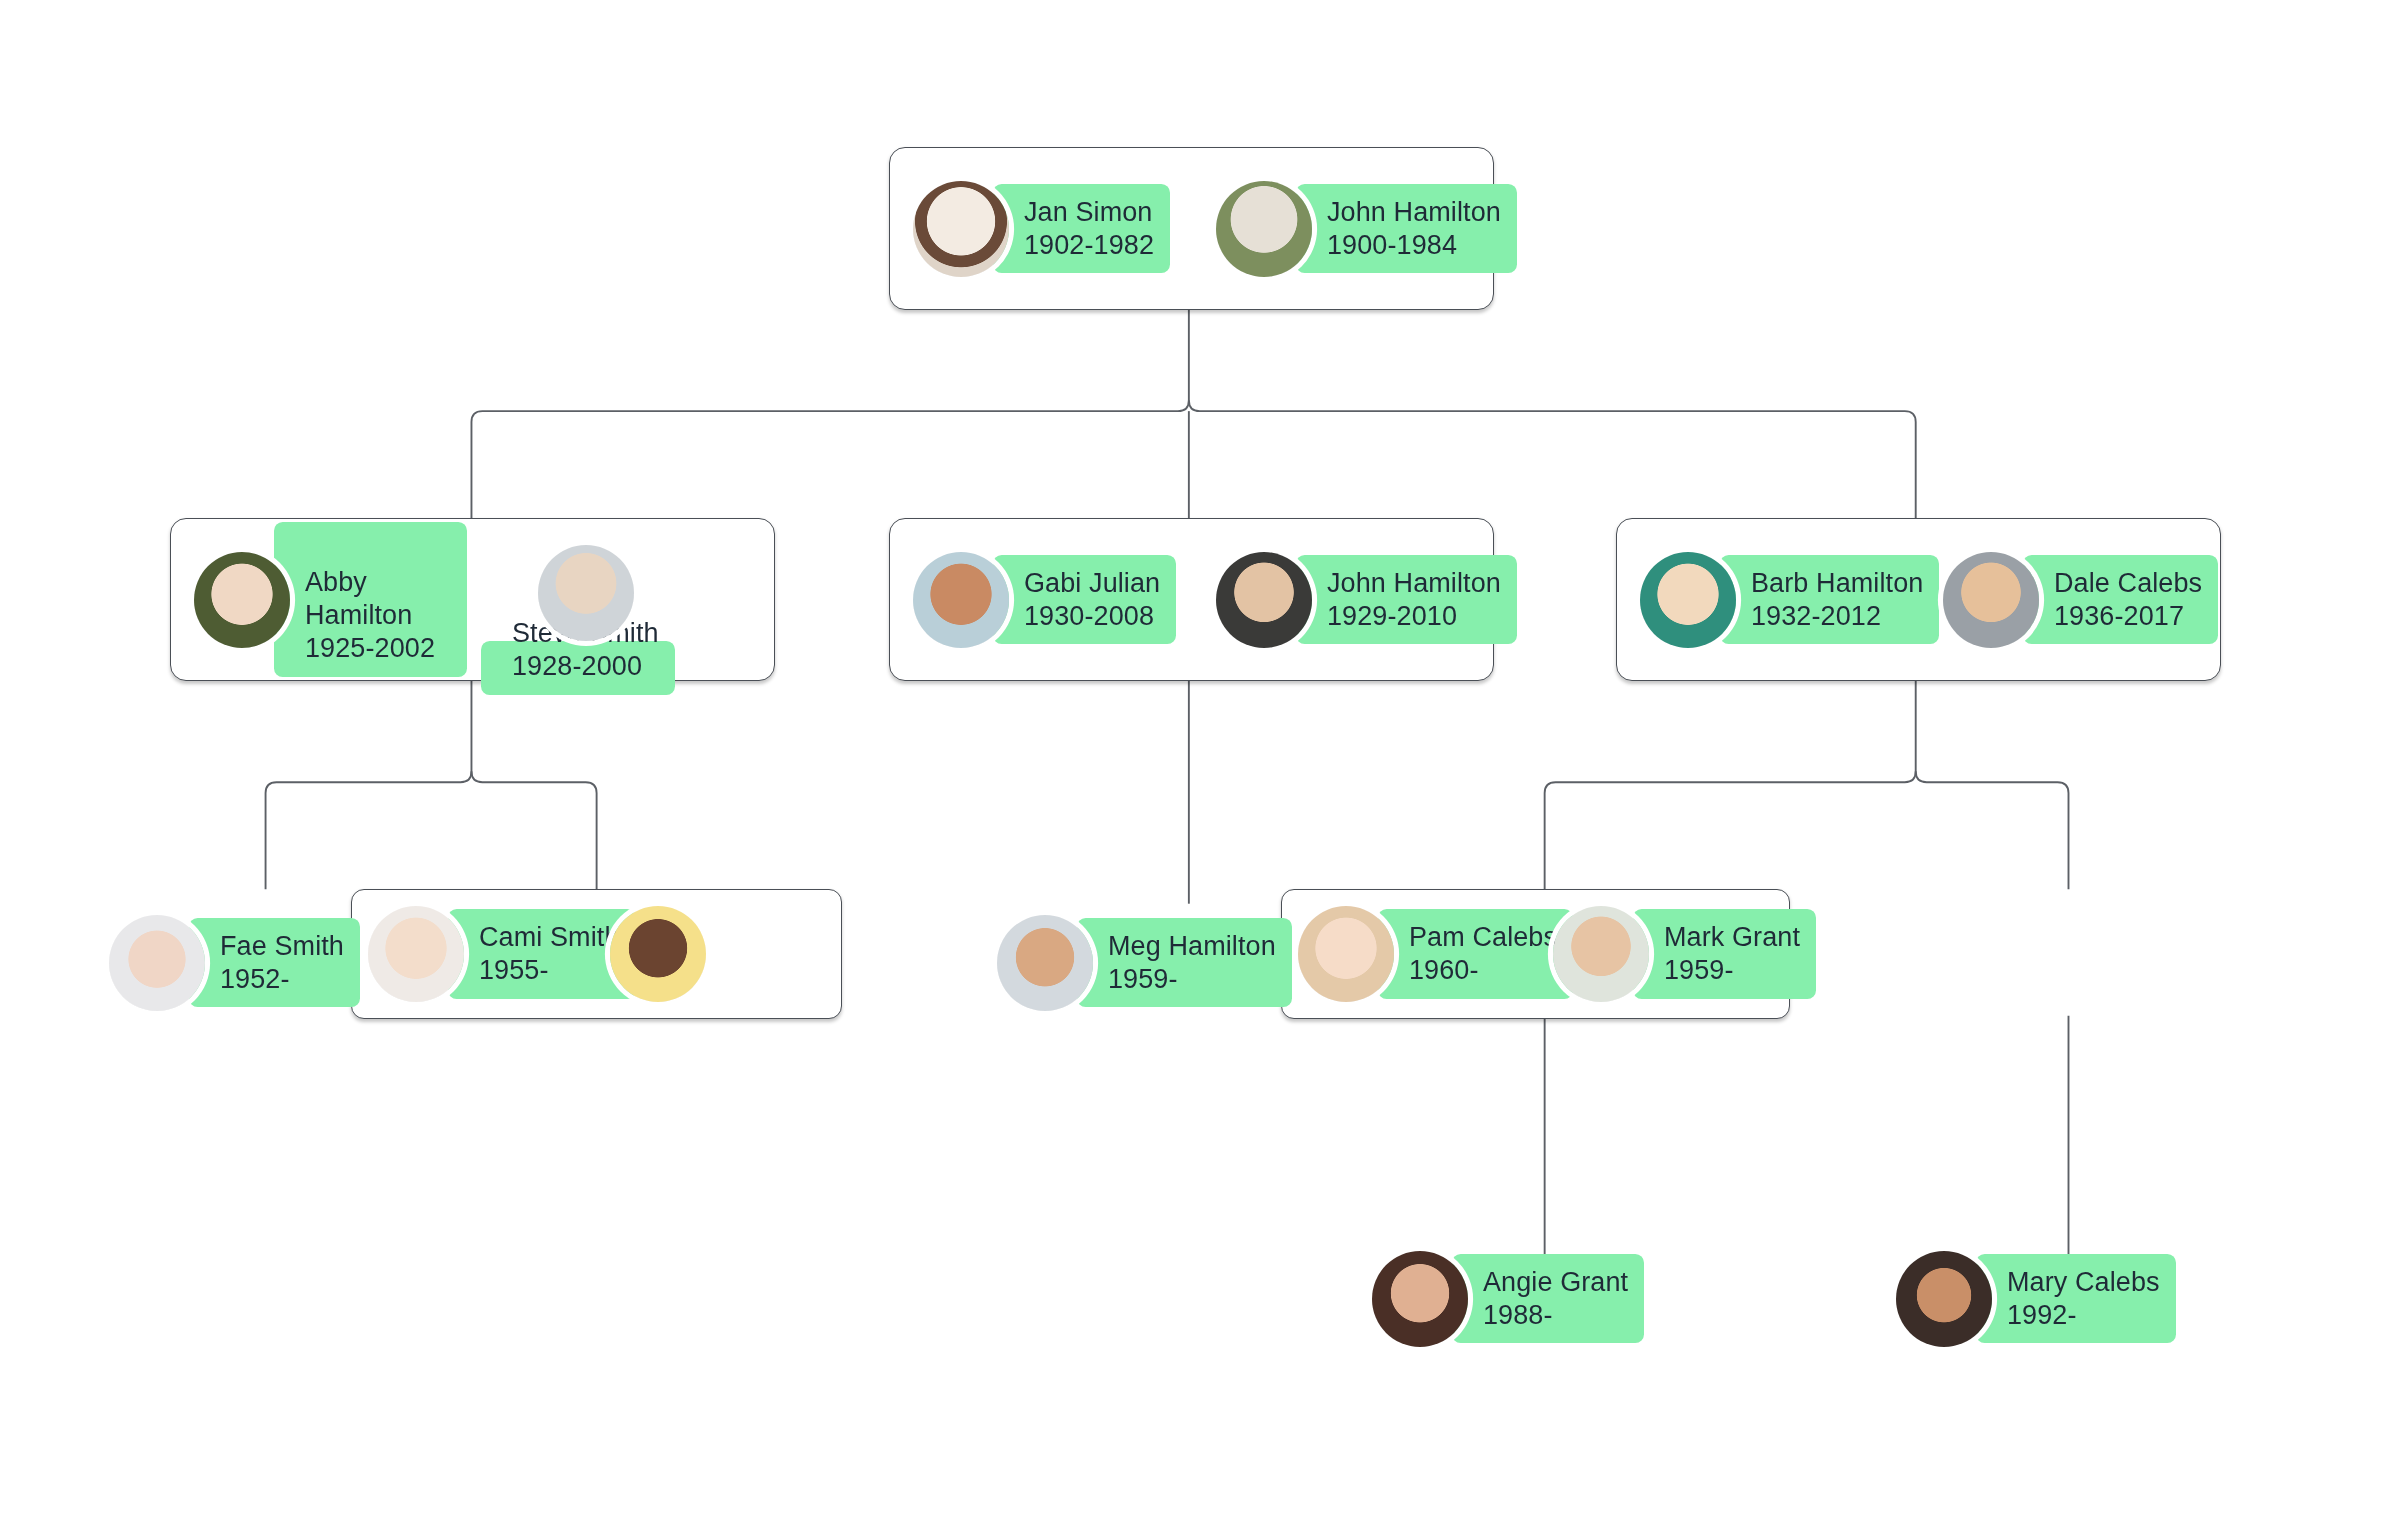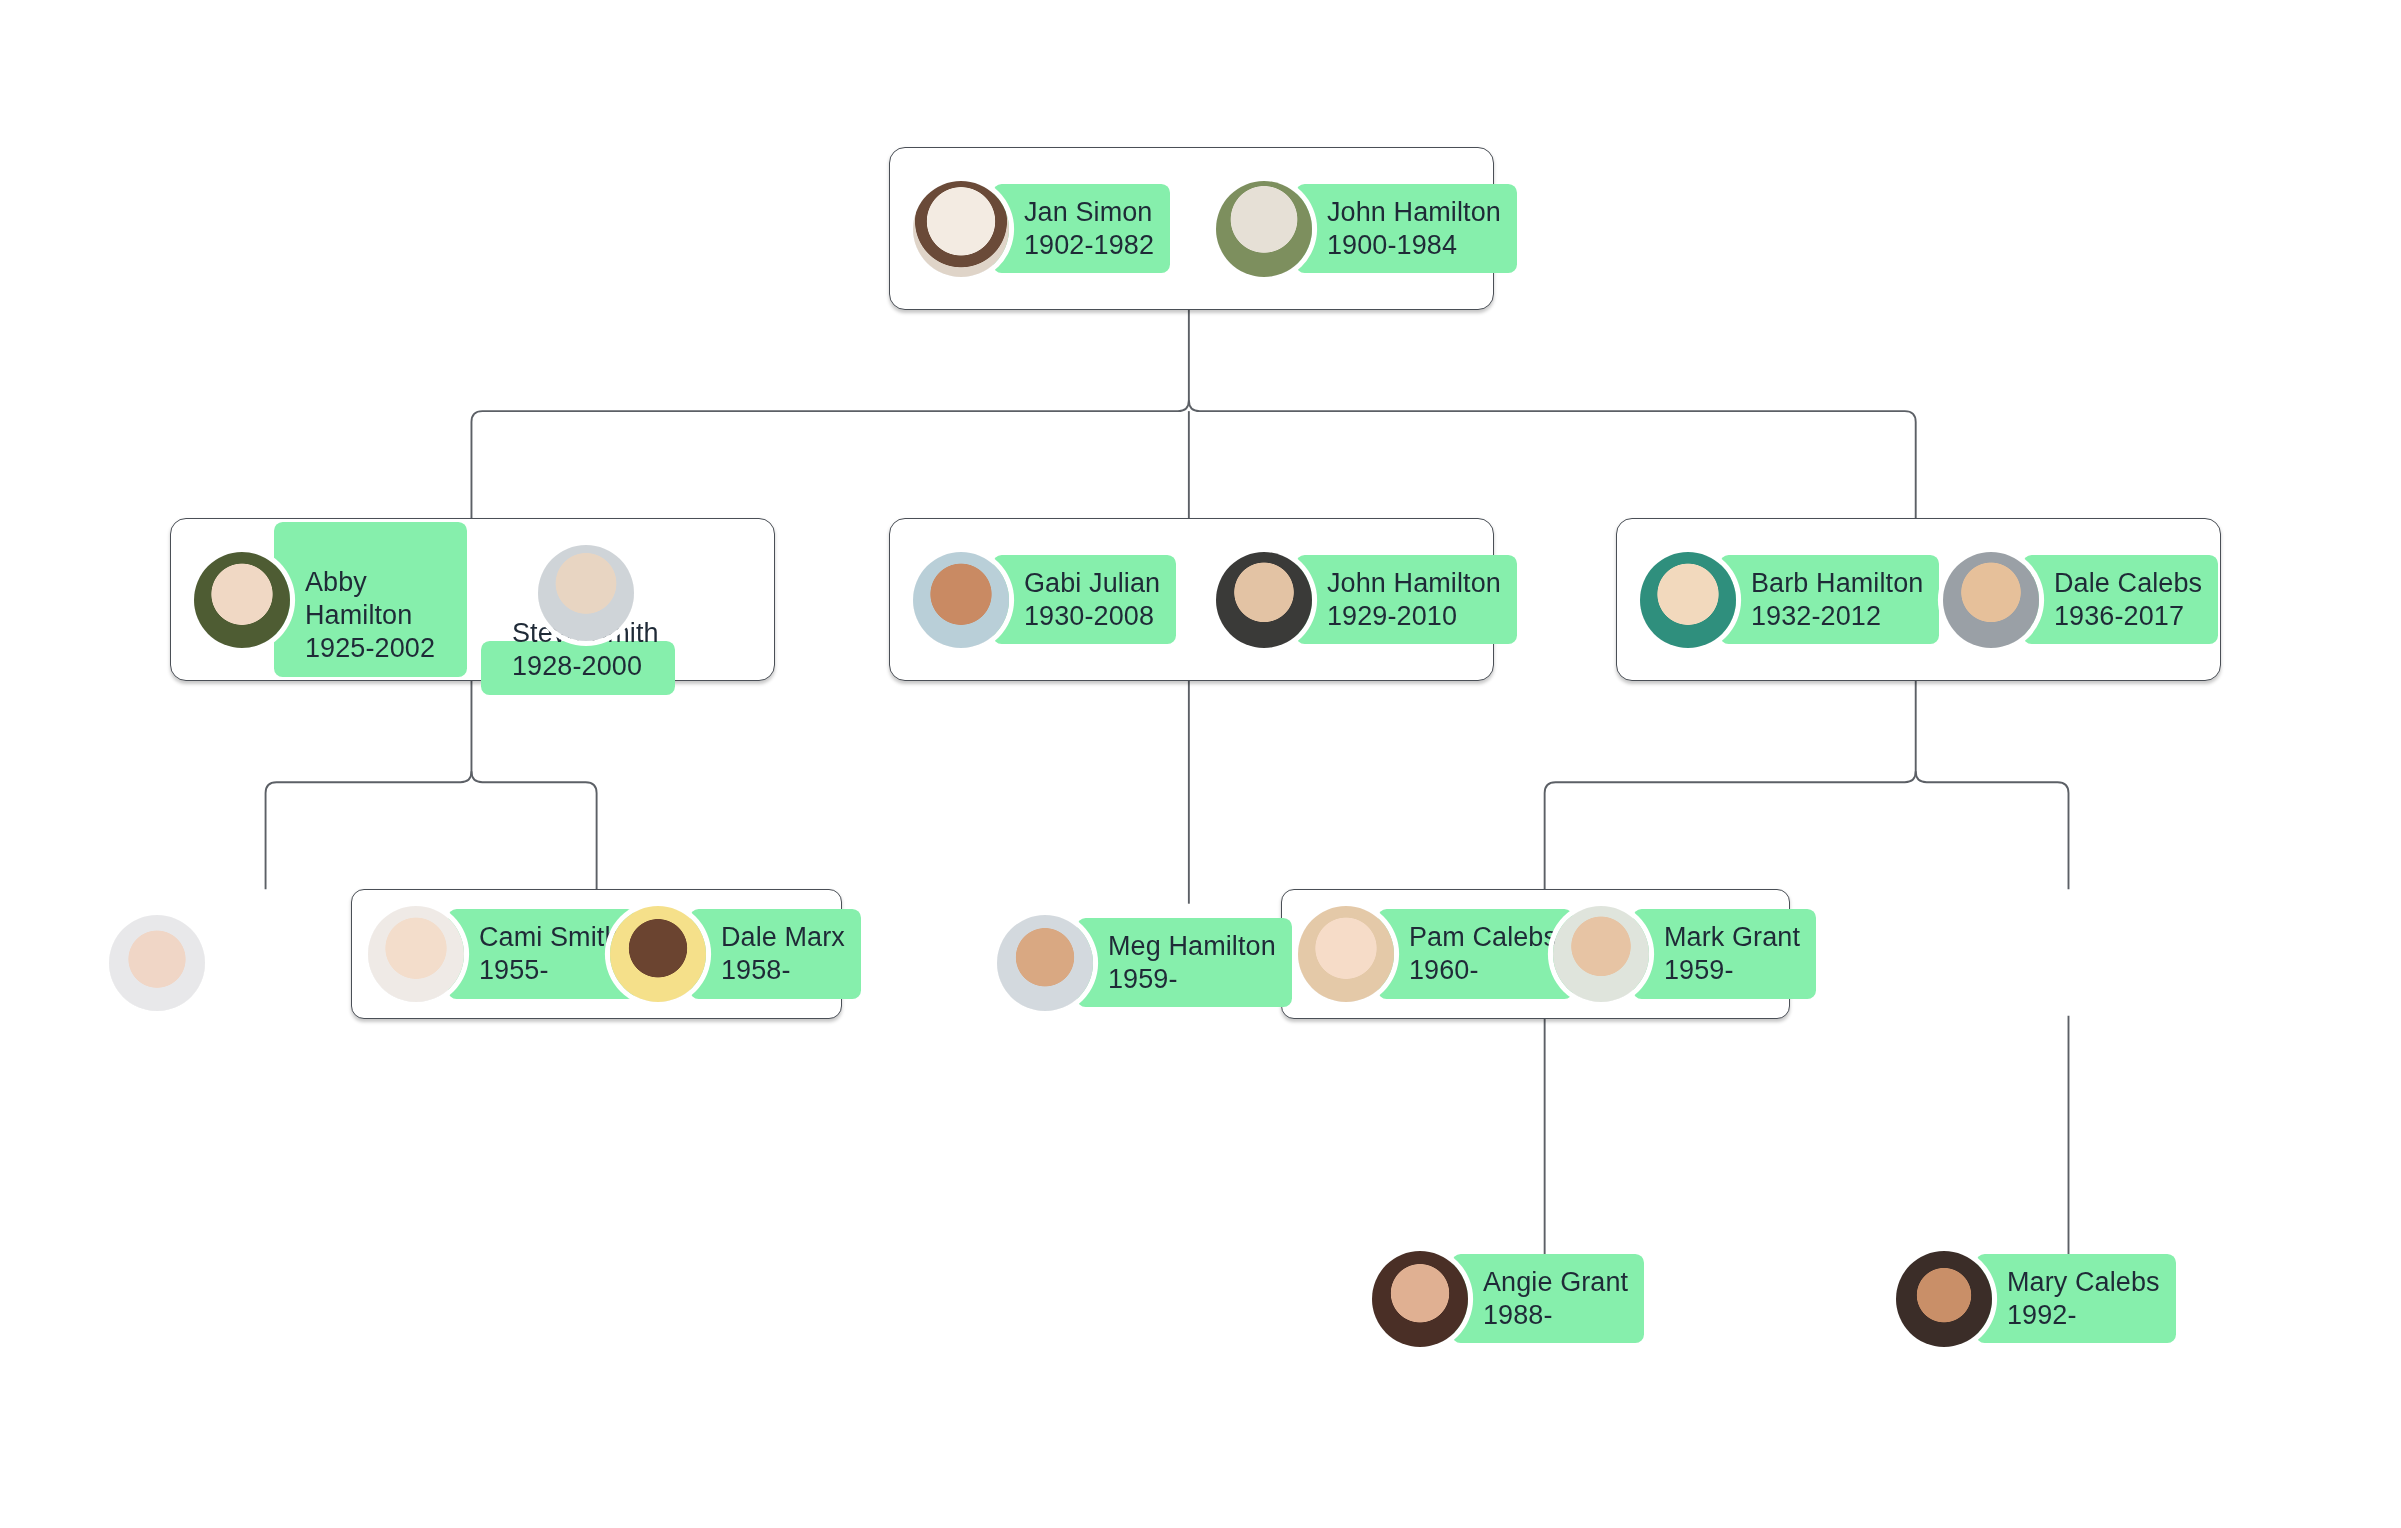--- a/index.html
+++ b/index.html
@@ -137,36 +137,36 @@
       <div class="avatar" style="background:radial-gradient(circle at 50% 42%,#e6c09a 0 40%,#9aa0a6 41% 100%);"></div>
       <div class="chip wide">
         <span class="nm">Dale Calebs</span>
         <span class="yr">1936-2017</span>
       </div>
     </div>
   </div>
 
   <div class="person" style="left:109px;top:908px;">
     <div class="avatar" style="background:radial-gradient(circle at 50% 46%,#f0d6c6 0 40%,#e8e8ea 41% 100%);"></div>
+    <div class="chip">
+      <span class="nm">Fae Smith</span>
+      <span class="yr">1952-</span>
+    </div>
   </div>
 
   <div class="union" style="left:351px;top:889px;width:491px;height:130px;border-radius:13px;">
     <div class="person" style="left:16px;">
       <div class="avatar" style="background:radial-gradient(circle at 50% 44%,#f3ddcb 0 42%,#efeae6 43% 100%);"></div>
       <div class="chip">
         <span class="nm">Cami Smith</span>
         <span class="yr">1955-</span>
       </div>
     </div>
     <div class="person" style="left:258px;">
       <div class="avatar" style="background:radial-gradient(circle at 50% 44%,#6b4430 0 40%,#f5e08a 41% 100%);"></div>
-      <div class="chip">
-        <span class="nm">Dale Marx</span>
-        <span class="yr">1958-</span>
-      </div>
     </div>
   </div>
 
   <div class="person" style="left:997px;top:908px;">
     <div class="avatar" style="background:radial-gradient(circle at 50% 44%,#d9a882 0 40%,#d3d9de 41% 100%);"></div>
     <div class="chip">
       <span class="nm">Meg Hamilton</span>
       <span class="yr">1959-</span>
     </div>
   </div>

